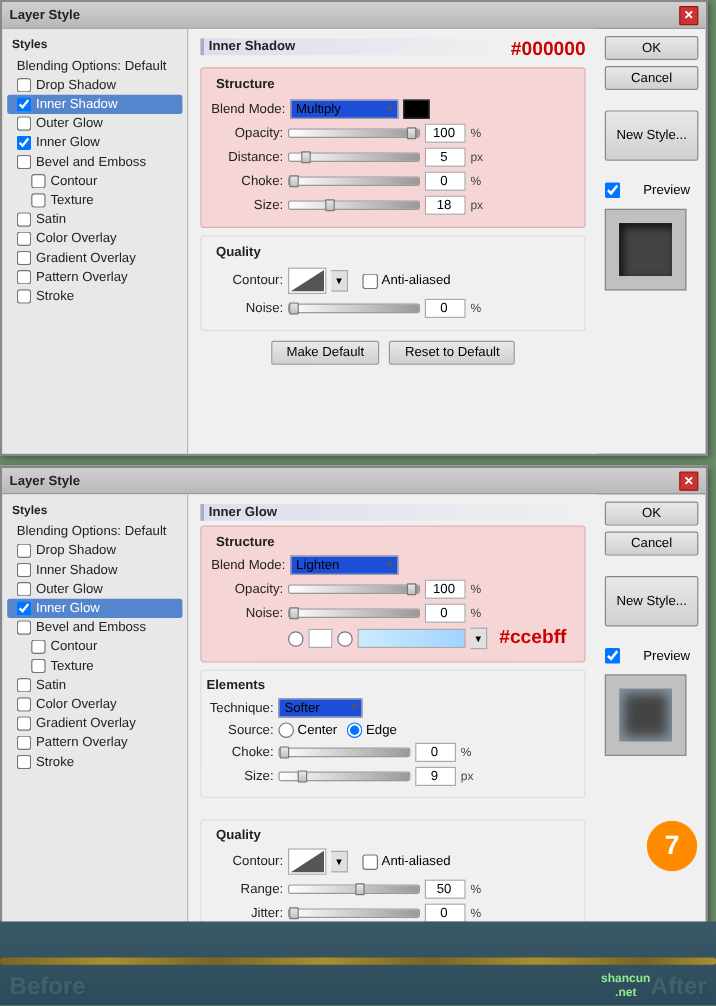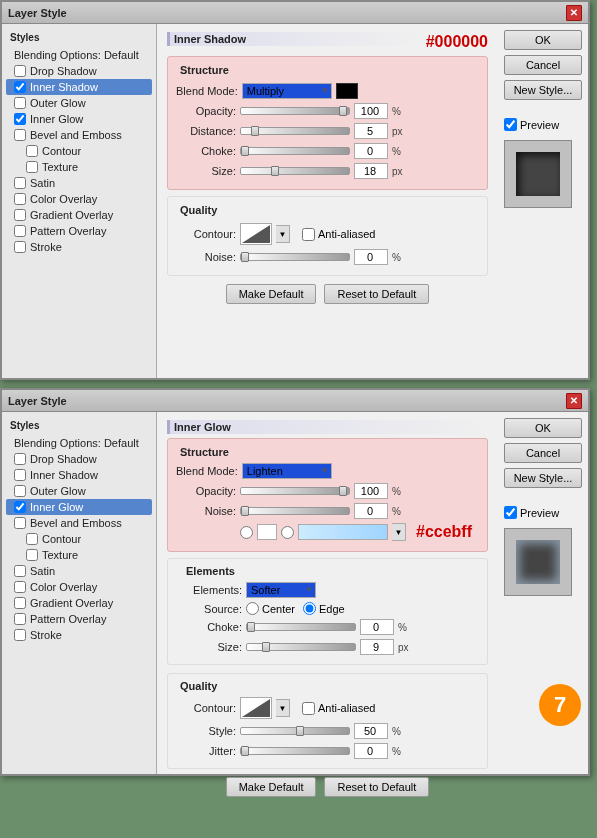--- a/index.html
+++ b/index.html
@@ -123,31 +123,32 @@
       padding: 3px 8px;
       cursor: pointer;
       font-size: 11px;
       text-align: center;
       border-radius: 2px;
     }
 
     .btn-new-style {
       background: linear-gradient(to bottom, #e8e8e8, #d0d0d0);
       border: 1px solid #888;
-      padding: 3px 8px;
+      padding: 14px 8px;
       cursor: pointer;
       font-size: 11px;
       text-align: center;
       border-radius: 2px;
+      margin-top: 12px;
     }
 
     .preview-checkbox-row {
       display: flex;
       align-items: center;
-      gap: 3px;
+      gap: 19px;
       font-size: 11px;
     }
 
     .preview-box {
       width: 68px;
       height: 68px;
       background: #c0c0c0;
       border: 1px solid #888;
       margin-top: 4px;
       display: flex;
@@ -754,25 +755,25 @@
               <input type="radio" name="glow-type" style="">
               <div class="color-swatch" style="background:#ffffff; border:1px solid #aaa; width:20px; height:16px;"></div>
               <input type="radio" name="glow-type" style="">
               <div class="gradient-preview"></div>
               <div style="width:14px; height:18px; border:1px solid #aaa; border-left:none; background:#e0e0e0; display:flex; align-items:center; justify-content:center; cursor:pointer; font-size:8px;">▼</div>
             </div>
             <span class="color-annotation2">#ccebff</span>
           </div>
         </div>
 
-        <div style="border:1px solid #ddd; border-radius:3px; padding:5px 14px; margin-bottom:8px;">
+        <div style="border:1px solid #ddd; border-radius:3px; padding:5px 0; margin-bottom:18px;">
           <div class="section-header" style="background:none; border:none; margin-bottom:4px;">Elements</div>
 
           <div class="form-row">
-            <span class="form-label">Elements:</span>
+            <span class="form-label">Technique:</span>
             <div class="dropdown-wrapper">
               <select class="dropdown small-dropdown">
                 <option>Softer</option>
                 <option>Precise</option>
               </select>
               <span class="dropdown-arrow">▼</span>
             </div>
           </div>
 
           <div class="form-row">
@@ -820,21 +821,21 @@
               </svg>
             </div>
             <div style="width:14px; height:18px; border:1px solid #aaa; border-left:none; background:#e0e0e0; display:flex; align-items:center; justify-content:center; cursor:pointer; font-size:8px;">▼</div>
             <div style="display:flex; align-items:center; gap:3px; margin-left:8px;">
               <input type="checkbox" style="">
               <span>Anti-aliased</span>
             </div>
           </div>
 
           <div class="form-row">
-            <span class="form-label">Style:</span>
+            <span class="form-label">Range:</span>
             <div class="slider-track">
               <div class="slider-thumb" style="left:55px;"></div>
             </div>
             <input class="value-box" type="text" value="50" style="">
             <span class="unit-label">%</span>
           </div>
 
           <div class="form-row">
             <span class="form-label">Jitter:</span>
             <div class="slider-track">
@@ -864,14 +865,30 @@
           <div class="preview-inner" style="background:#444; box-shadow: inset 0 0 10px 4px rgba(200,230,255,0.5);"></div>
         </div>
       </div>
     </div>
   </div>
 
   <div class="number-badge">
     <span>7</span>
   </div>
 
+  <div class="before-after-bar" style="position:absolute; bottom:0; left:0; right:0;">
+
+    <div style="position:absolute; inset:0; background: linear-gradient(to bottom, #3a5a6a, #2a4a5a); opacity:0.9;"></div>
+
+    <div style="position:absolute; top:30px; left:0; right:0; height:6px; background:linear-gradient(to right, #8B6914 0%, #c8a020 15%, #8B6914 30%, #c8a020 45%, #8B6914 60%, #c8a020 75%, #8B6914 90%, #c8a020 100%); border-radius:3px; opacity:0.8;"></div>
+    <div class="before-section">
+      <span class="before-label">Before</span>
+    </div>
+    <div class="after-section">
+      <span class="after-label">After</span>
+    </div>
+
+    <div style="position:absolute; right:55px; bottom:4px; text-align:center;">
+      <div style="color:#90ee90; font-size:10px; font-weight:bold; line-height:1.2;">shancun<br>.net</div>
+    </div>
+  </div>
 
 </div>
 
 </body></html>

